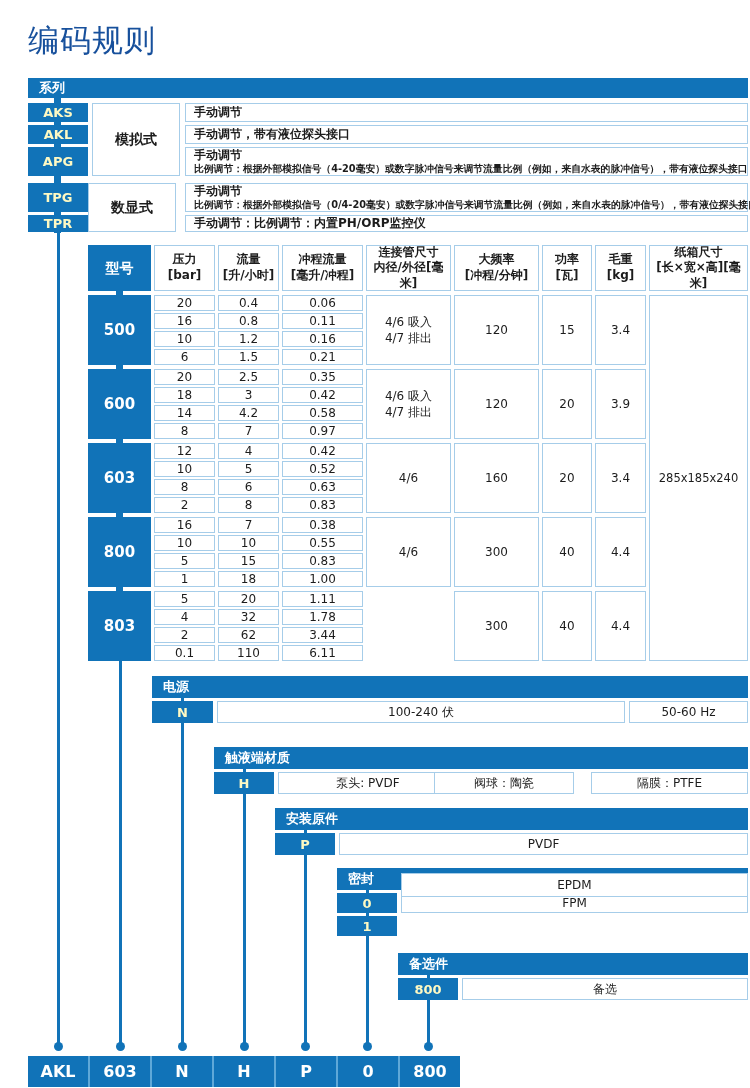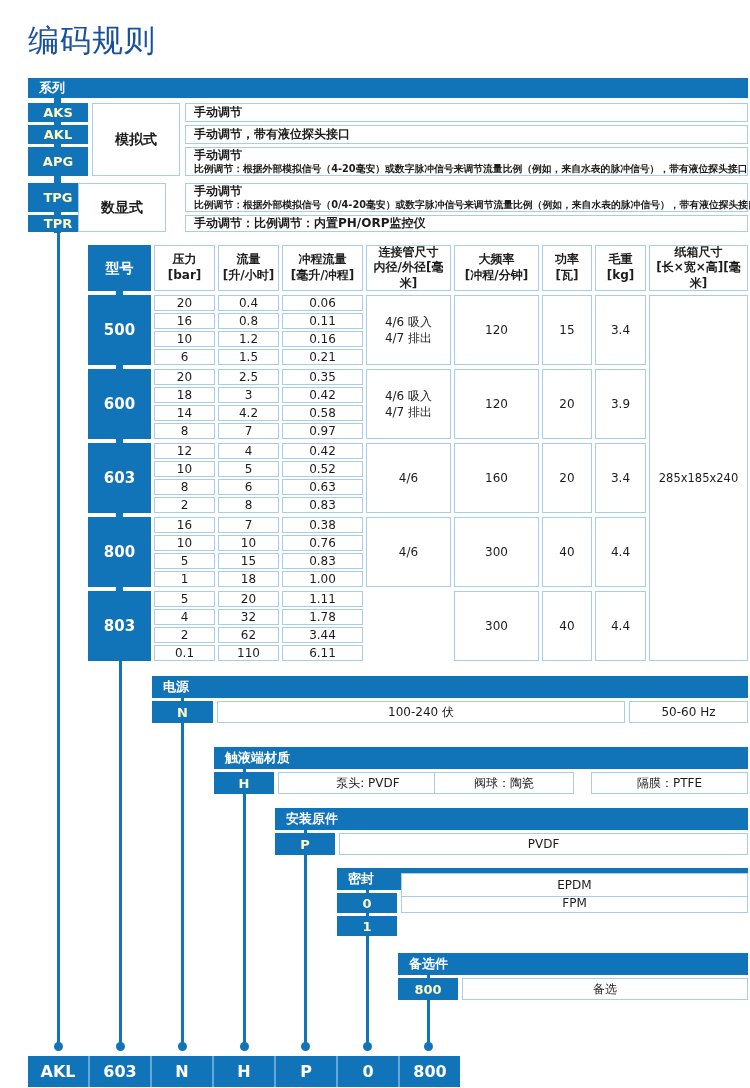--- a/index.html
+++ b/index.html
@@ -63,21 +63,21 @@
 
   <div class="abs title z1" style="left:28px;top:20px">编码规则</div>
 
   <div class="abs bar" style="left:28px;top:78px;width:720px;height:20px">系列</div>
   <div class="abs keybox" style="left:28px;top:103px;width:60px;height:19px">AKS</div>
   <div class="abs keybox" style="left:28px;top:125px;width:60px;height:19px">AKL</div>
   <div class="abs keybox" style="left:28px;top:147px;width:60px;height:29px">APG</div>
   <div class="abs keybox" style="left:28px;top:183px;width:60px;height:29px">TPG</div>
   <div class="abs keybox" style="left:28px;top:215px;width:60px;height:17px">TPR</div>
   <div class="abs stype" style="left:92px;top:103px;width:88px;height:73px">模拟式</div>
-  <div class="abs stype" style="left:78px;top:183px;width:88px;height:49px">数显式</div>
+  <div class="abs stype" style="left:88px;top:183px;width:88px;height:49px">数显式</div>
   <div class="abs sdesc" style="left:185px;top:103px;width:563px;height:19px">
       <span>手动调节</span>
     </div>
   <div class="abs sdesc" style="left:185px;top:125px;width:563px;height:19px">
       <span>手动调节，带有液位探头接口</span>
     </div>
   <div class="abs sdesc" style="left:185px;top:147px;width:563px;height:29px">
     <span>手动调节</span>
     <span class="sm">比例调节：根据外部模拟信号（4-20毫安）或数字脉冲信号来调节流量比例（例如，来自水表的脉冲信号），带有液位探头接口</span>
   </div>
@@ -214,21 +214,21 @@
       <div class="mini">1</div>
     </div>
     <div class="stack" style="grid-area:5/3">
       <div class="mini">7</div>
       <div class="mini">10</div>
       <div class="mini">15</div>
       <div class="mini">18</div>
     </div>
     <div class="stack" style="grid-area:5/4">
       <div class="mini">0.38</div>
-      <div class="mini">0.76</div>
+      <div class="mini">0.55</div>
       <div class="mini">0.83</div>
       <div class="mini">1.00</div>
     </div>
     <div class="merge" style="grid-area:5/5">
         <span>4/6</span>
       </div>
     <div class="merge" style="grid-area:5/6">300</div>
     <div class="merge" style="grid-area:5/7">40</div>
     <div class="merge" style="grid-area:5/8">4.4</div>
 

